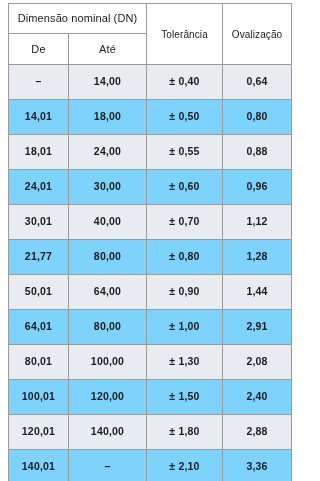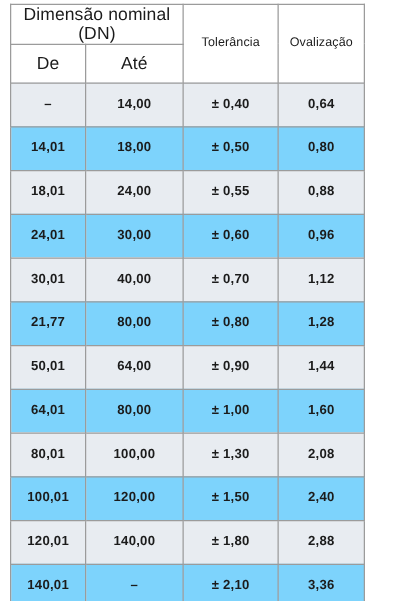--- a/index.html
+++ b/index.html
@@ -40,21 +40,21 @@
   }
 
   
   col.c-de  { width: 60px; }
   col.c-ate { width: 78px; }
   col.c-tol { width: 76px; }
   col.c-ova { width: 69px; }
 
   thead th {
     font-weight: 400;
-    font-size: 14px;
+    font-size: 11px;
     letter-spacing: 0.1px;
     background: #ffffff;
     height: 29px;
   }
   thead th.group-head {
     height: 29px;
   }
   thead th.sub-head {
     height: 30px;
     margin-left: 31px;
@@ -139,21 +139,21 @@
         <tr class="shaded">
           <td>50,01</td>
           <td>64,00</td>
           <td>± 0,90</td>
           <td>1,44</td>
         </tr>
         <tr class="plain">
           <td>64,01</td>
           <td>80,00</td>
           <td>± 1,00</td>
-          <td>1,60</td>
+          <td>2,91</td>
         </tr>
         <tr class="shaded">
           <td>80,01</td>
           <td>100,00</td>
           <td>± 1,30</td>
           <td>2,08</td>
         </tr>
         <tr class="plain">
           <td>100,01</td>
           <td>120,00</td>

